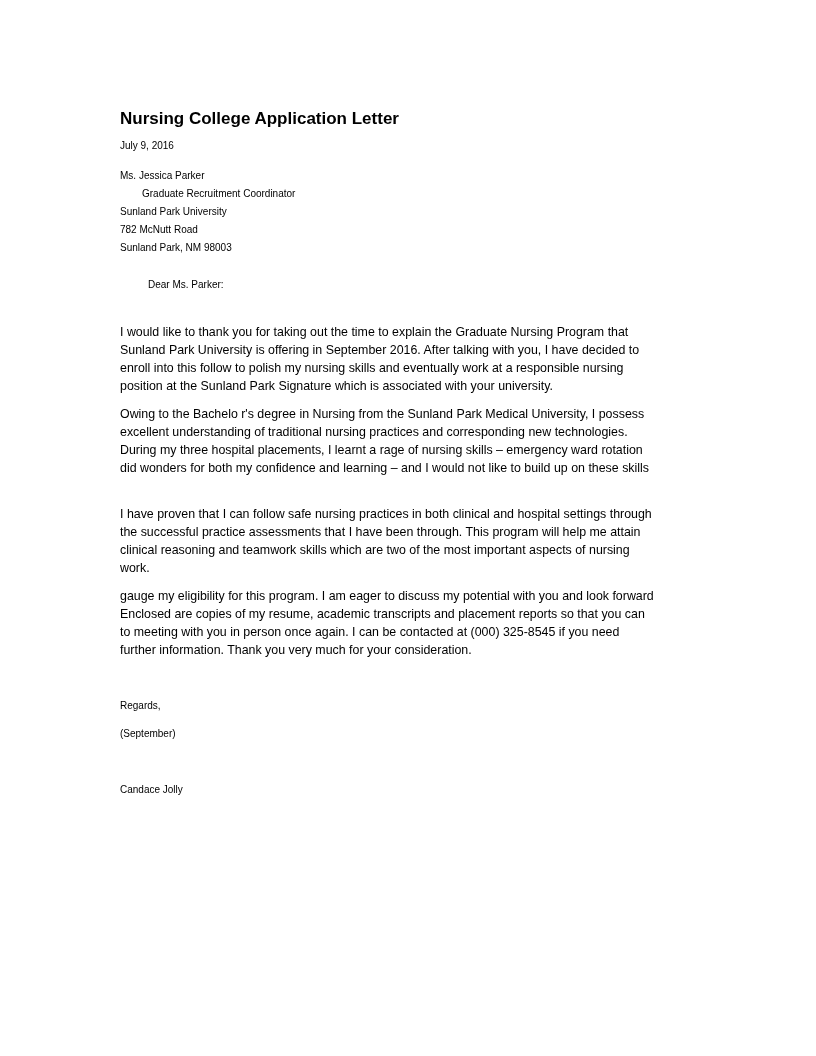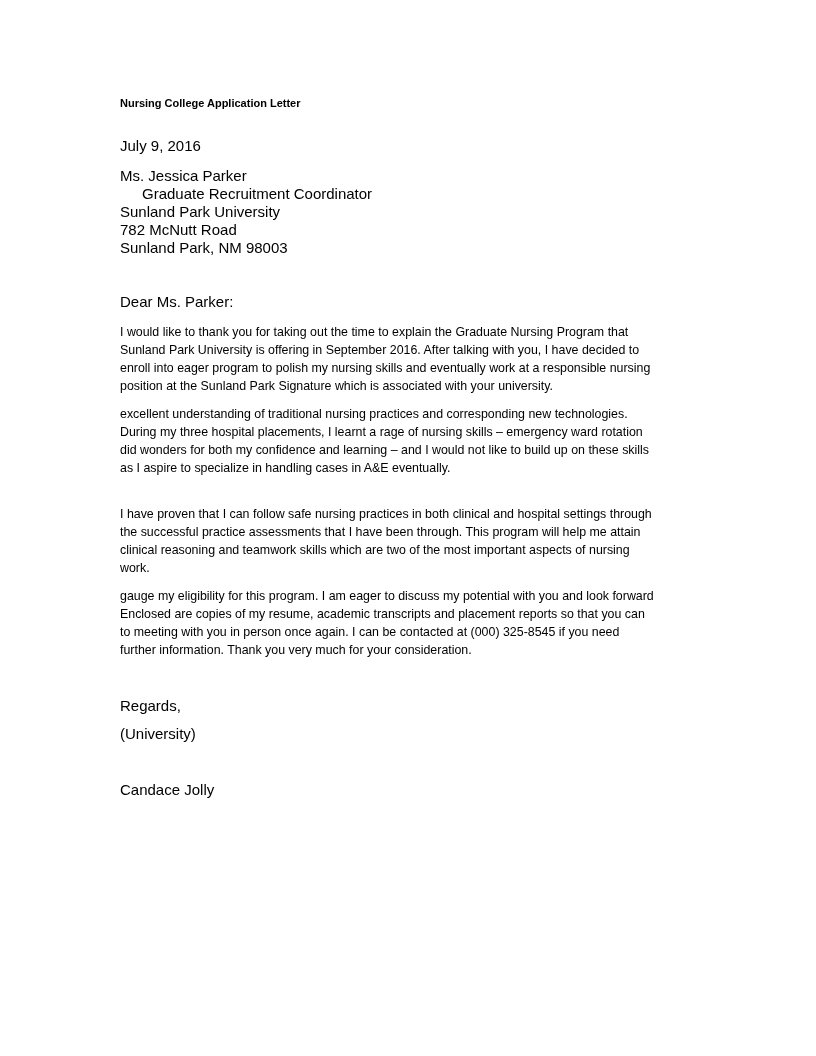--- a/index.html
+++ b/index.html
@@ -1,65 +1,65 @@
 <!DOCTYPE html>
 <html><head>
   <meta charset="utf-8">
   <style>
     html, body { margin: 0; padding: 0; background: #ffffff; }
     body { width: 816px; height: 1056px; position: relative; overflow: hidden;
            font-family: "Liberation Sans", sans-serif; color: #000; }
     .page { position: absolute; left: 0; top: 0; width: 816px; height: 1056px; background: #fff; }
-    .line { position: absolute; left: 120px; font-size: 15px; line-height: 18px; white-space: nowrap; }
-    .title { font-weight: bold; font-size: 11px; }
+    .line { position: absolute; left: 120px; font-size: 10px; line-height: 18px; white-space: nowrap; }
+    .title { font-weight: bold; font-size: 17px; margin-top: 16px; }
     .para { position: absolute; left: 120px; width: 580px; font-size: 12.4px; line-height: 18px; margin: 0; }
     .para span.l { display: block; white-space: nowrap; }
   </style>
 </head>
 <body>
 
 <div class="page">
   <div class="line title" style="top:94px;">Nursing College Application Letter</div>
 
   <div class="line" style="top:137px;">July 9, 2016</div>
 
   <div>
     <div class="line" style="top:167px;">Ms. Jessica Parker</div>
     <div class="line" style="top:185px;margin-left:22px;">Graduate Recruitment Coordinator</div>
     <div class="line" style="top:203px;">Sunland Park University</div>
     <div class="line" style="top:221px;">782 McNutt Road</div>
     <div class="line" style="top:239px;">Sunland Park, NM 98003</div>
   </div>
 
-  <div class="line" style="top:293px;">Dear Ms. Parker:</div>
+  <div class="line" style="top:276px;margin-left:28px;">Dear Ms. Parker:</div>
 
   <div class="para" style="top:323px;">
     <span class="l">I would like to thank you for taking out the time to explain the Graduate Nursing Program that</span>
     <span class="l">Sunland Park University is offering in September 2016. After talking with you, I have decided to</span>
-    <span class="l">enroll into eager program to polish my nursing skills and eventually work at a responsible nursing</span>
+    <span class="l">enroll into this follow to polish my nursing skills and eventually work at a responsible nursing</span>
     <span class="l">position at the Sunland Park Signature which is associated with your university.</span>
   </div>
 
   <div class="para" style="top:405px;">
+    <span class="l">Owing to the Bachelo r's degree in Nursing from the Sunland Park Medical University, I possess</span>
     <span class="l">excellent understanding of traditional nursing practices and corresponding new technologies.</span>
     <span class="l">During my three hospital placements, I learnt a rage of nursing skills   – emergency ward rotation</span>
     <span class="l">did wonders for both my confidence and learning   – and I would not like to build up on these skills</span>
-    <span class="l">as I aspire to specialize in handling cases in A&amp;E eventually.</span>
   </div>
 
   <div class="para" style="top:505px;">
     <span class="l">I have proven that I can follow safe nursing practices in both clinical and hospital settings through</span>
     <span class="l">the successful practice assessments that I have been through. This program will help me attain</span>
     <span class="l">clinical reasoning and teamwork skills which are two of the most important aspects of nursing</span>
     <span class="l">work.</span>
   </div>
 
   <div class="para" style="top:587px;">
     <span class="l">gauge my eligibility for this program. I am eager to discuss my potential with you and look forward</span>
     <span class="l">Enclosed are copies of my resume, academic transcripts and placement reports so that you can</span>
     <span class="l">to meeting with you in person once again. I can be contacted at (000) 325-8545 if you need</span>
     <span class="l">further information. Thank you very much for your consideration.</span>
   </div>
 
   <div class="line" style="top:697px;">Regards,</div>
-  <div class="line" style="top:725px;">(University)</div>
+  <div class="line" style="top:725px;">(September)</div>
   <div class="line" style="top:753px;margin-top:28px;">Candace Jolly</div>
 </div>
 
 </body></html>

